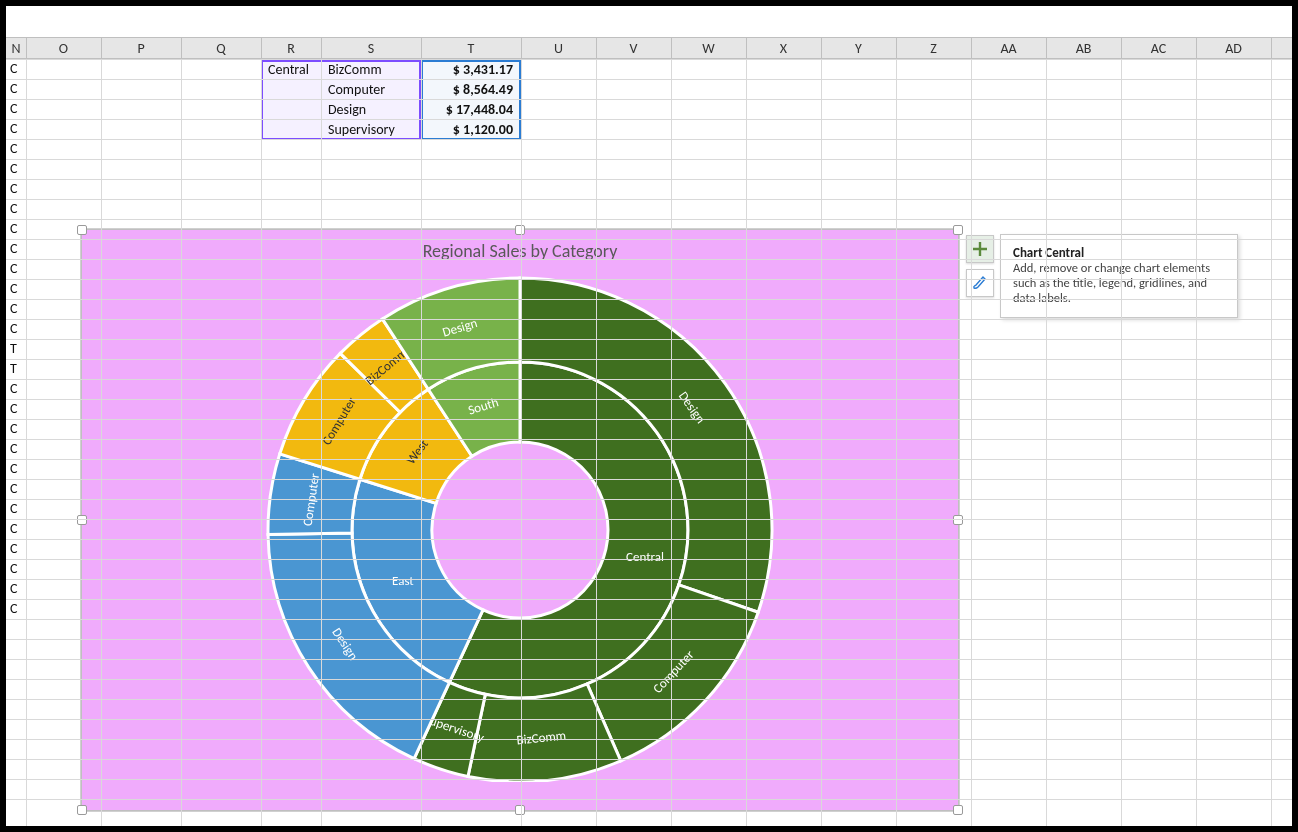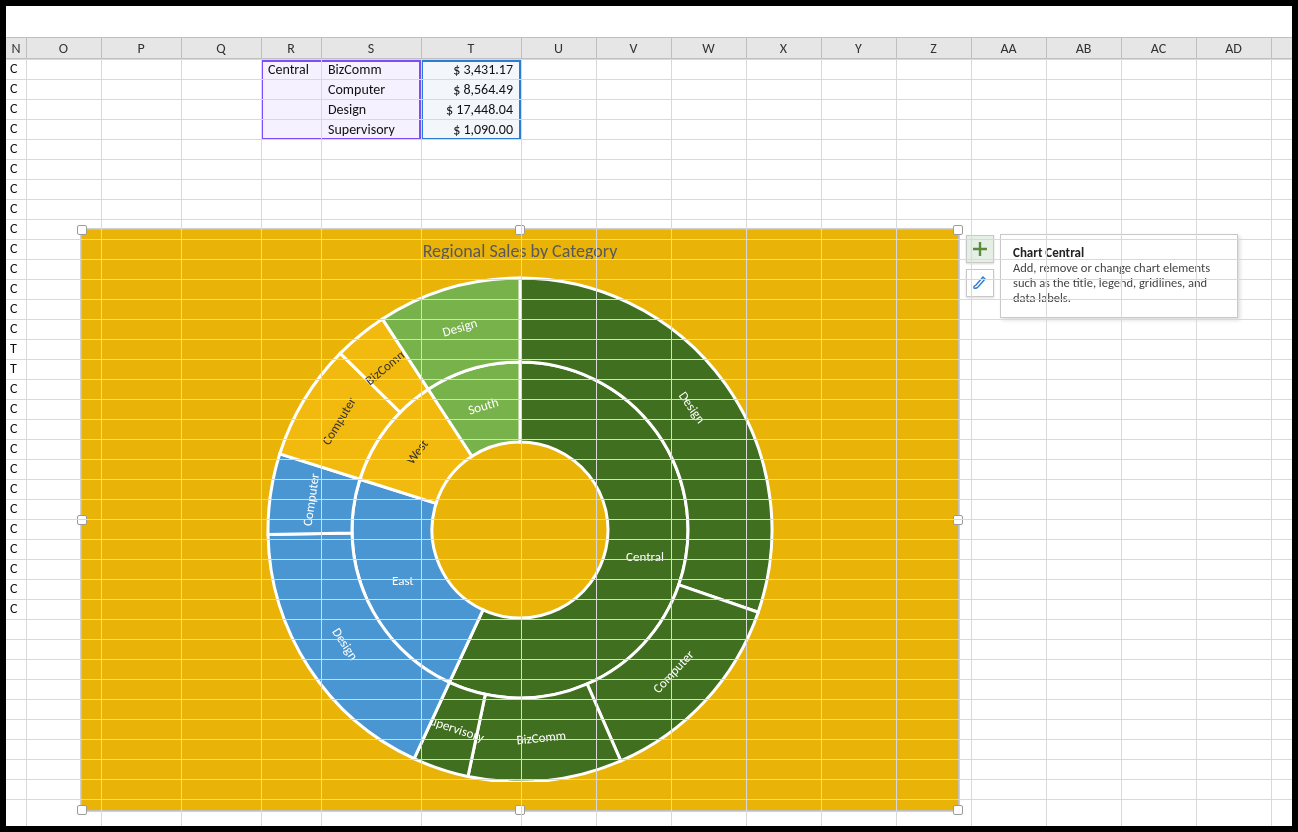--- a/index.html
+++ b/index.html
@@ -15,26 +15,26 @@
   
   .grid { position:absolute; left:0; top:53px; right:0; bottom:0; background:#fff; }
   .gline-v { position:absolute; top:0; bottom:0; width:1px; background:#d9d9d9; }
   .gline-h { position:absolute; left:0; right:0; height:1px; background:#d9d9d9; }
 
   
   .rowlab { position:absolute; left:4px; font-size:14px; color:#111; line-height:20px; }
 
   
   .cell { position:absolute; height:20px; line-height:20px; font-size:14px; padding:0 4px; color:#111; white-space:nowrap; }
-  .cell.right { text-align:right; }
+  .cell.right { text-align:right;font-weight:bold; }
   .sel-purple { position:absolute; border:2px solid #7c4dff; background:rgba(124,77,255,0.08); pointer-events:none; }
   .sel-blue   { position:absolute; border:2px solid #2b7cd3; background:rgba(43,124,211,0.06); pointer-events:none; }
 
   
-  .chartbox { position:absolute; left:75px; top:170px; width:878px; height:582px; background:#eab308; border:1px solid #bfbfbf; box-shadow:0 0 0 1px #d0d0d0; }
+  .chartbox { position:absolute; left:75px; top:170px; width:878px; height:582px; background:#f0abfc; border:1px solid #bfbfbf; box-shadow:0 0 0 1px #d0d0d0; }
   .handle { position:absolute; width:10px; height:10px; background:#fff; border:1px solid #9a9a9a; border-radius:2px; }
   .handle.tl{left:-5px;top:-5px}.handle.tr{right:-5px;top:-5px}.handle.bl{left:-5px;bottom:-5px}.handle.br{right:-5px;bottom:-5px}
   .handle.tm{left:50%;margin-left:-5px;top:-5px}.handle.bm{left:50%;margin-left:-5px;bottom:-5px}
   .handle.ml{left:-5px;top:50%;margin-top:-5px}.handle.mr{right:-5px;top:50%;margin-top:-5px}
   .chart-title { text-align:center; font-size:18px; color:#595959; padding-top:10px; }
   .chart-svg { display:block; margin:0 auto; }
 
   
   .chartbtn { position:absolute; left:960px; width:28px; height:28px; background:#fff; border:1px solid #c8c8c8; box-shadow:0 1px 2px rgba(0,0,0,.15); display:flex; align-items:center; justify-content:center; }
   .chartbtn.active { background:#e6efe6; }
@@ -98,21 +98,21 @@
       <div class="cell" style="left:258px; top:1px; width:60px;">Central</div>
 
       <div class="cell" style="left:318px; top:1px;  width:95px;">BizComm</div>
       <div class="cell" style="left:318px; top:21px; width:95px;">Computer</div>
       <div class="cell" style="left:318px; top:41px; width:95px;">Design</div>
       <div class="cell" style="left:318px; top:61px; width:95px;">Supervisory</div>
 
       <div class="cell right" style="left:415px; top:1px;  width:96px;">$  3,431.17</div>
       <div class="cell right" style="left:415px; top:21px; width:96px;">$  8,564.49</div>
       <div class="cell right" style="left:415px; top:41px; width:96px;">$ 17,448.04</div>
-      <div class="cell right" style="left:415px; top:61px; width:96px;">$  1,090.00</div>
+      <div class="cell right" style="left:415px; top:61px; width:96px;">$  1,120.00</div>
 
       <div class="chartbox" id="chartbox">
         <div class="chart-title">Regional Sales by Category</div>
         <svg class="chart-svg" id="chartsvg" width="560" height="520" viewBox="0 0 560 520">
             <path d="M280,100 A168,168 0 1 1 209.41081993105428,420.45054167563313 L243.0247152019808,347.85504563961734 A88,88 0 1 0 280,180 Z" fill="#3f6f1f" stroke="#fff" stroke-width="3"></path>
             <text x="405.0031151375357" y="295.53581678309155" text-anchor="middle" dominant-baseline="middle" class="slabel" transform="rotate(0 405.0031151375357 295.53581678309155)">Central</text>
             <path d="M280,16 A252,252 0 0 1 518.2128113942061,350.21104845255513 L438.8085409294708,322.8073656350367 A168,168 0 0 0 280,100 Z" fill="#3f6f1f" stroke="#fff" stroke-width="3"></path>
             <text x="451.00721253677744" y="146.11262058604495" text-anchor="middle" dominant-baseline="middle" class="slabel" transform="rotate(54.520186311757584 451.00721253677744 146.11262058604495)">Design</text>
             <path d="M518.2128113942061,350.21104845255513 A252,252 0 0 1 380.78612083751165,498.9678718924485 L347.1907472250078,421.97858126163237 A168,168 0 0 0 438.8085409294708,322.8073656350367 Z" fill="#3f6f1f" stroke="#fff" stroke-width="3"></path>
             <text x="434.25046628675943" y="410.5019075322057" text-anchor="middle" dominant-baseline="middle" class="slabel" transform="rotate(-47.26718141548548 434.25046628675943 410.5019075322057)">Computer</text>

